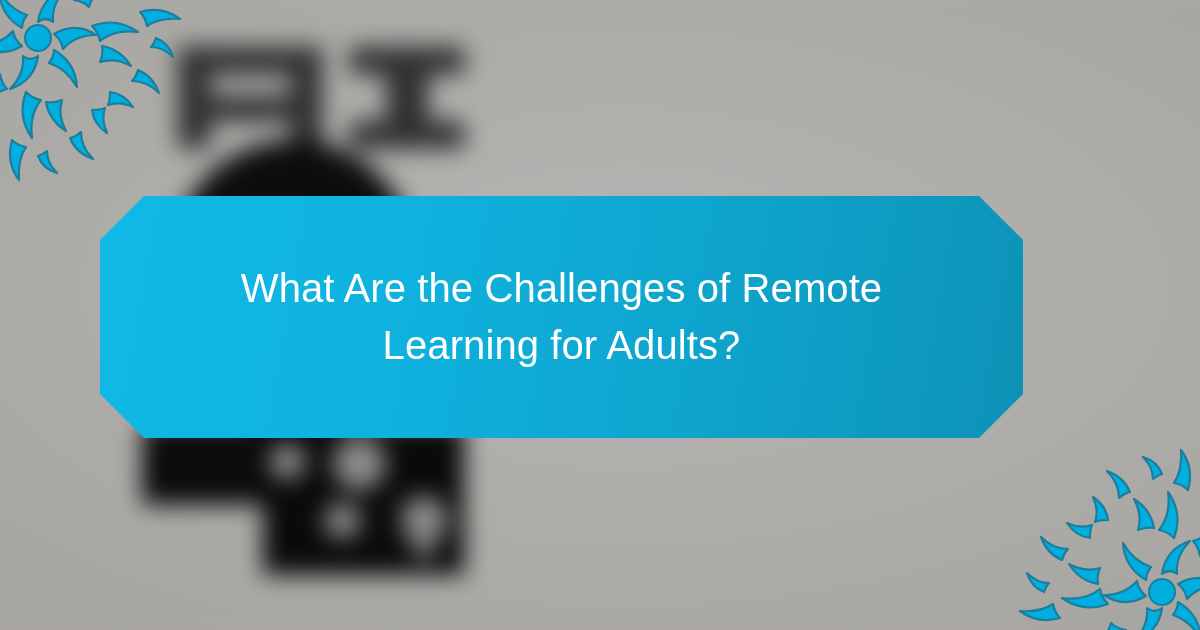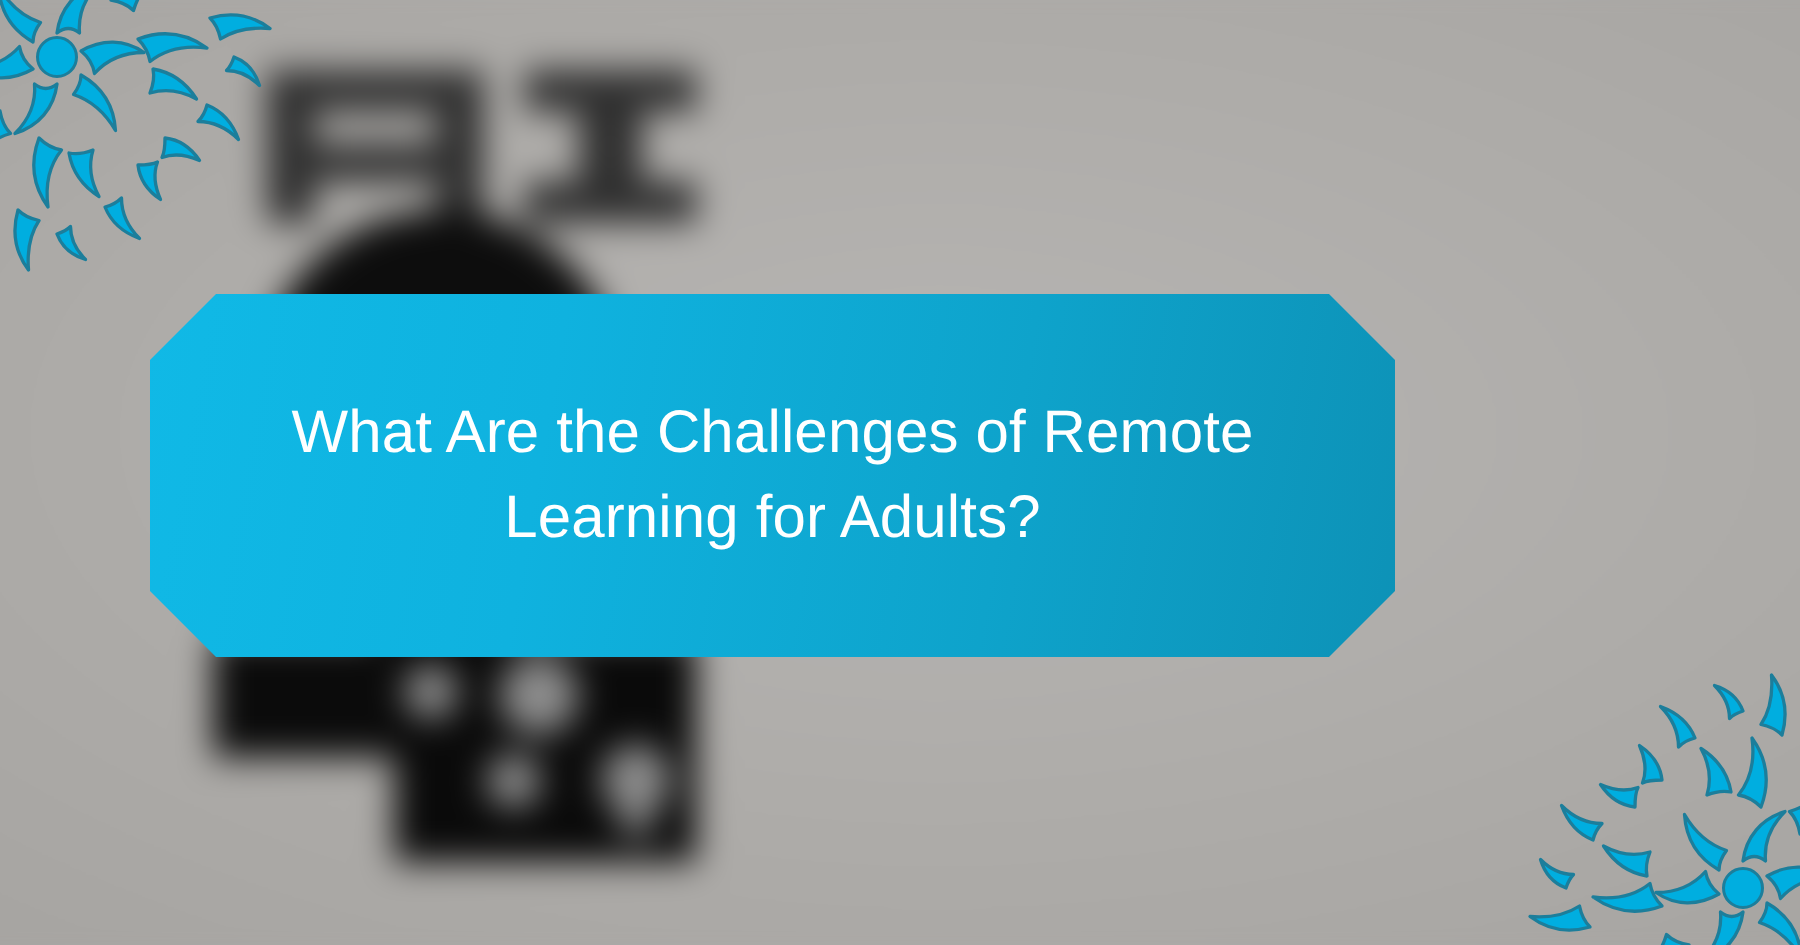--- a/index.html
+++ b/index.html
@@ -109,21 +109,21 @@
   .ornament.bottom-right {
     right: -58px; bottom: -58px;
     transform: rotate(180deg);
   }
 
   
   #title-banner {
     position: absolute;
     left: 100px;
     top: 196px;
-    width: 830px;
+    width: 923px;
     height: 242px;
     background: linear-gradient(100deg, #10b9e6 0%, #0fb2df 32%, #0ea3cb 68%, #0d92b7 100%);
     clip-path: polygon(
       44px 0,
       calc(100% - 44px) 0,
       100% 44px,
       100% calc(100% - 44px),
       calc(100% - 44px) 100%,
       44px 100%,
       0 calc(100% - 44px),

